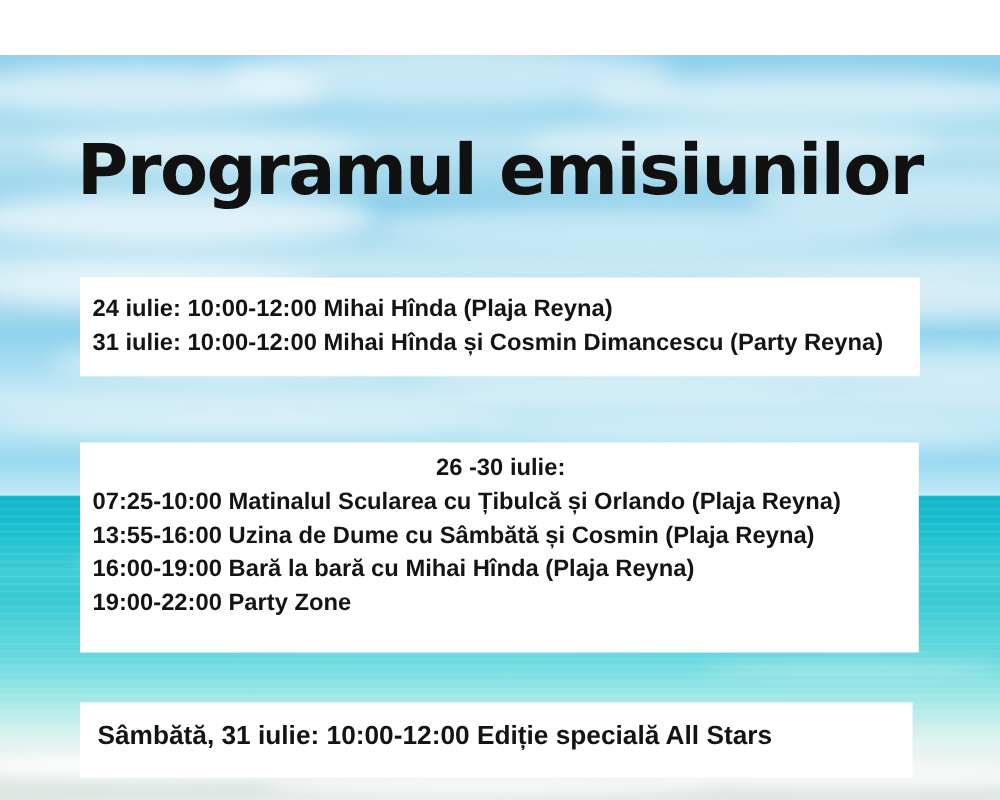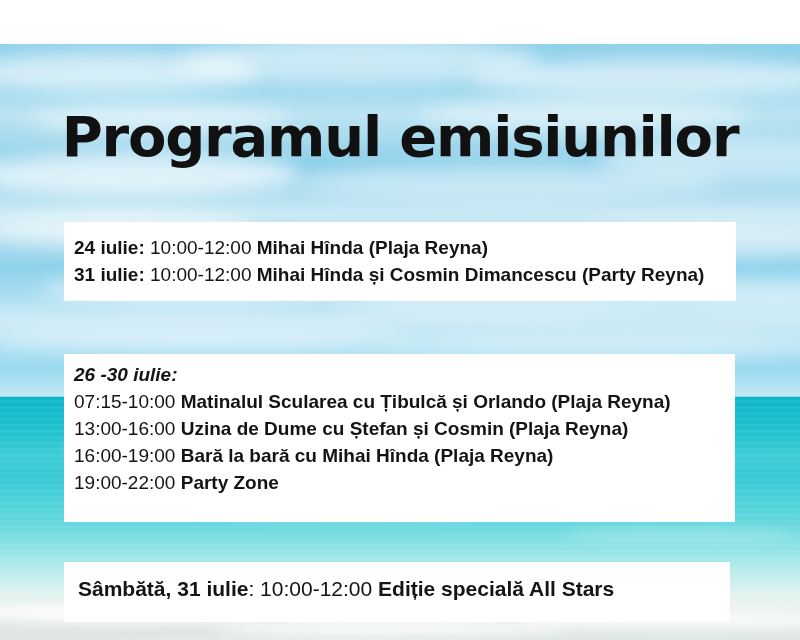--- a/index.html
+++ b/index.html
@@ -209,25 +209,24 @@
     font-size: 19px;
     line-height: 27px;
     white-space: nowrap;
     color: #141414;
   }
   .line.big {
     font-size: 21px;
     line-height: 30px;
   }
   .line.center {
-    text-align: left;
-    font-style: italic;
+    text-align: center;
   }
   .b { font-weight: bold; text-align: right; }
-  .r { font-weight: normal; }
+  .r { font-weight: bold; }
 </style>
 </head>
 <body>
 
 <div class="poster">
 
   <div class="bg-sky"></div>
   <div class="cloud c1"></div>
   <div class="cloud c2"></div>
   <div class="cloud c3"></div>
@@ -276,26 +275,26 @@
       <div class="line">
         <span class="b">31 iulie:</span>
         <span class="r">10:00-12:00</span>
         <span class="b">Mihai Hînda și Cosmin Dimancescu (Party Reyna)</span>
       </div>
     </div>
 
     <div class="panel panel-2">
       <div class="line center b">26 -30 iulie:</div>
       <div class="line">
-        <span class="r">07:15-10:00</span>
+        <span class="r">07:25-10:00</span>
         <span class="b">Matinalul Scularea cu Țibulcă și Orlando (Plaja Reyna)</span>
       </div>
       <div class="line">
-        <span class="r">13:00-16:00</span>
-        <span class="b">Uzina de Dume cu Ștefan și Cosmin (Plaja Reyna)</span>
+        <span class="r">13:55-16:00</span>
+        <span class="b">Uzina de Dume cu Sâmbătă și Cosmin (Plaja Reyna)</span>
       </div>
       <div class="line">
         <span class="r">16:00-19:00</span>
         <span class="b">Bară la bară cu Mihai Hînda (Plaja Reyna)</span>
       </div>
       <div class="line">
         <span class="r">19:00-22:00</span>
         <span class="b">Party Zone</span>
       </div>
     </div>

